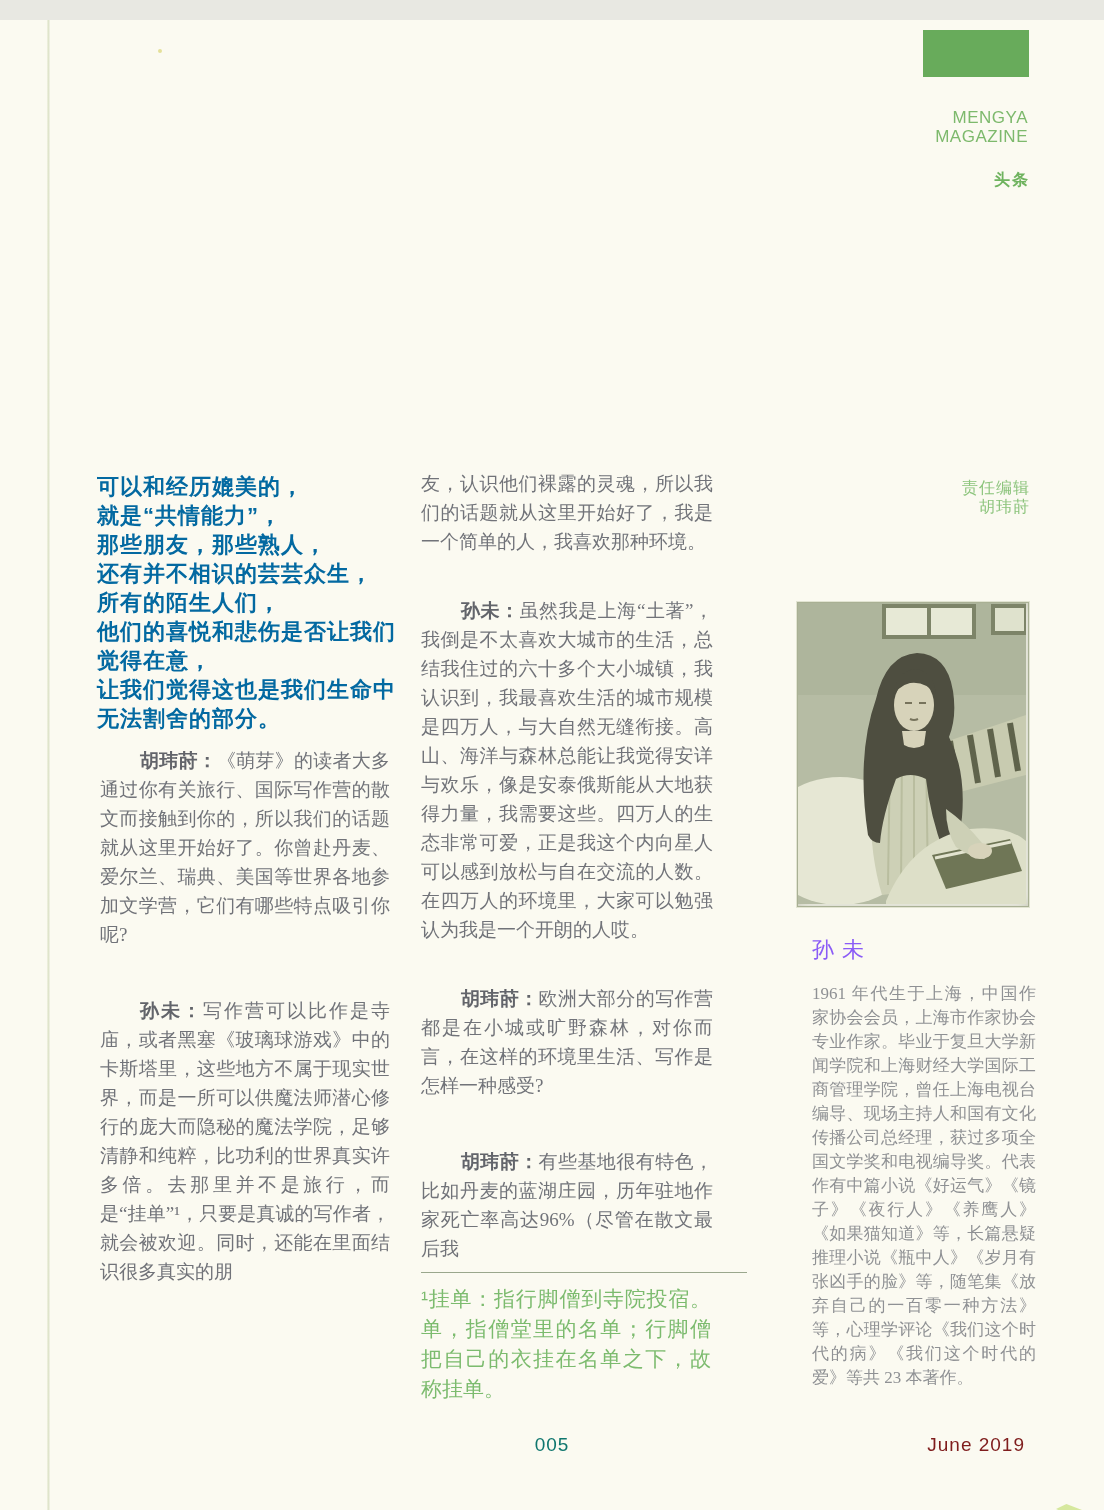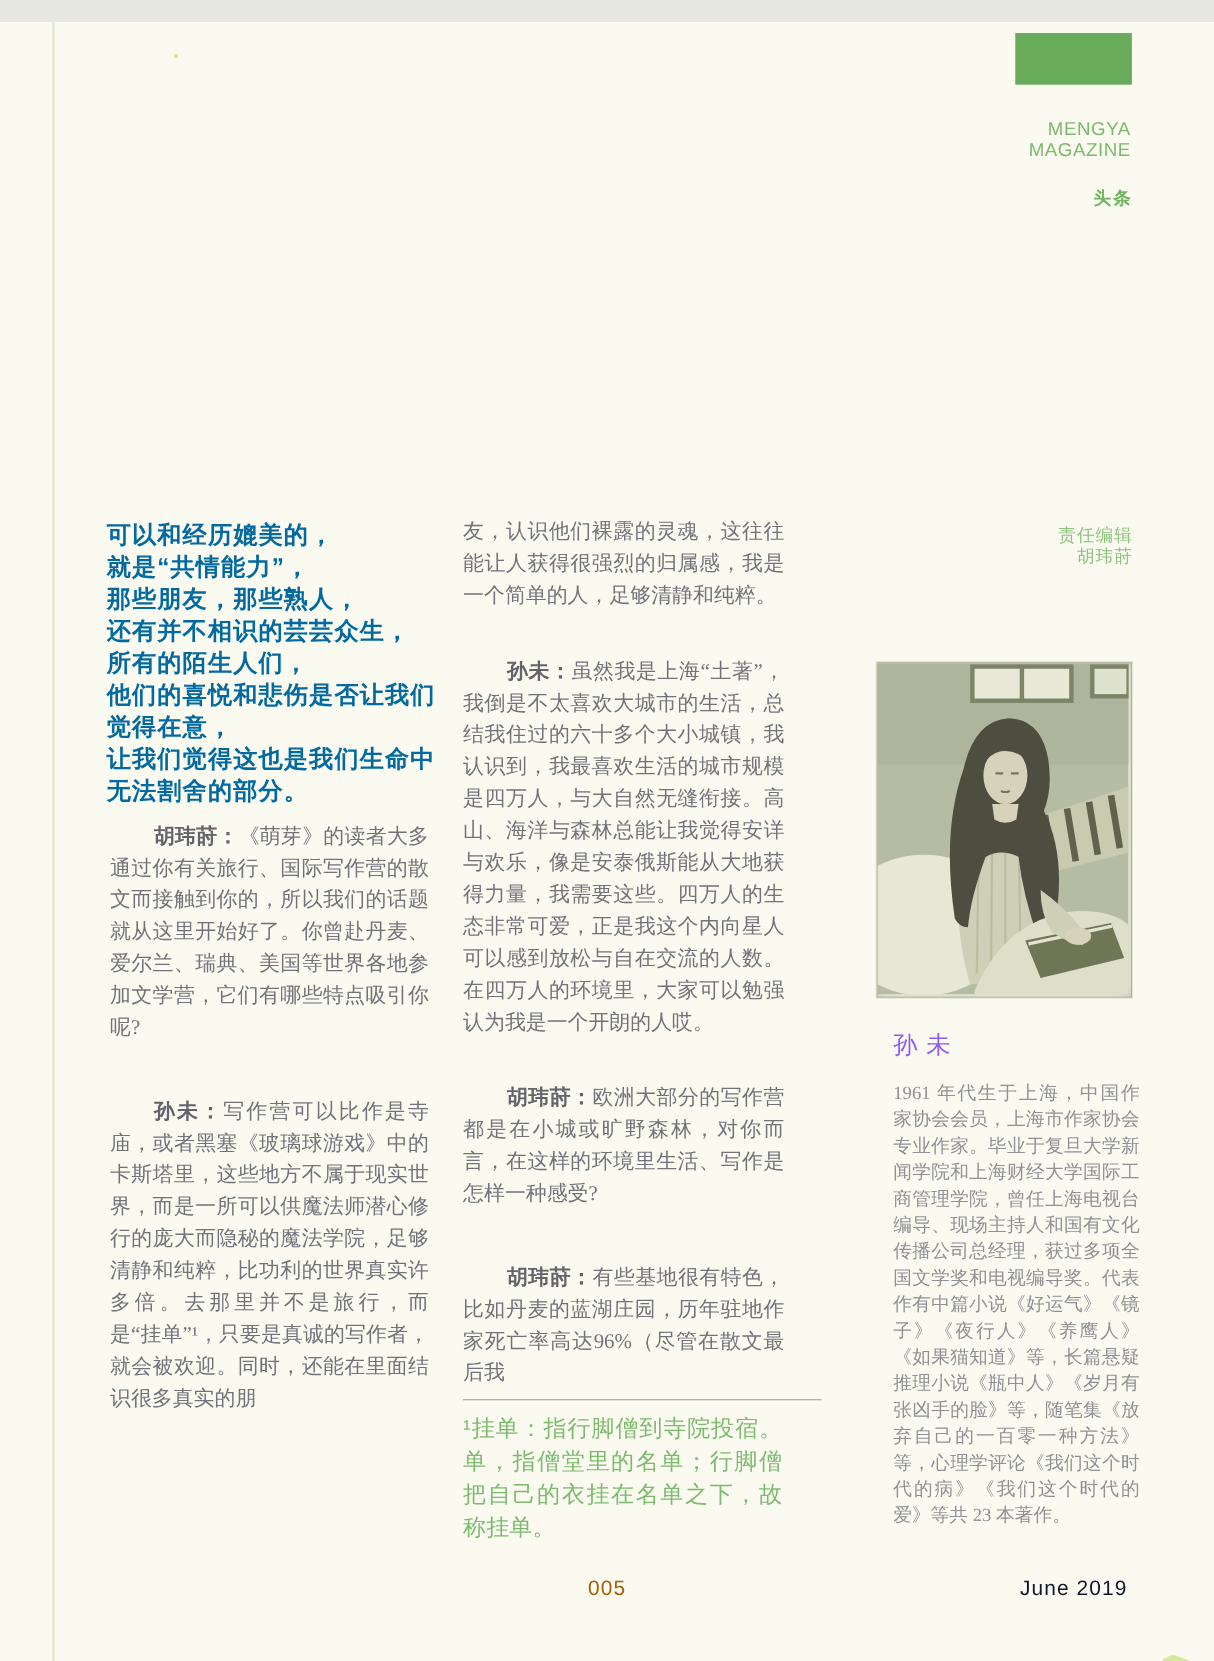--- a/index.html
+++ b/index.html
@@ -75,26 +75,26 @@
     font-family:"Liberation Serif",serif;
   }
   .profile-bio{
     position:absolute;left:812px;top:962px;width:224px;
     color:#8f9194;font-size:17px;line-height:24px;text-align:justify;
     font-family:"Liberation Serif",serif;
   }
   .page-number{
     position:absolute;left:0;top:1414px;width:1104px;text-align:center;
     font-family:"Liberation Sans",sans-serif;
-    color:#a16207;font-size:19px;letter-spacing:1px;
+    color:#0f766e;font-size:19px;letter-spacing:1px;
   }
   .issue-date{
     position:absolute;right:79px;top:1414px;
     font-family:"Liberation Sans",sans-serif;
-    color:#0f172a;font-size:19px;letter-spacing:1px;
+    color:#7f1d1d;font-size:19px;letter-spacing:1px;
   }
   .corner-mark{
     position:absolute;left:1056px;top:1484px;width:26px;height:11px;
     background:#cfe48f;
     clip-path:polygon(0 45%,40% 0,100% 55%,55% 100%,25% 70%);
     opacity:.85;
   }
   .dot-artifact{
     position:absolute;left:158px;top:29px;width:4px;height:4px;
     background:#e4e09a;border-radius:50%;
@@ -133,21 +133,21 @@
     <div>责任编辑</div>
     <div>胡玮莳</div>
   </div>
 
   <div class="col col1">
     <p class="indent"><strong class="speaker">胡玮莳：</strong><span>《萌芽》的读者大多通过你有关旅行、国际写作营的散文而接触到你的，所以我们的话题就从这里开始好了。你曾赴丹麦、爱尔兰、瑞典、美国等世界各地参加文学营，它们有哪些特点吸引你呢?</span></p>
     <p class="indent gap-a"><strong class="speaker">孙未：</strong><span>写作营可以比作是寺庙，或者黑塞《玻璃球游戏》中的卡斯塔里，这些地方不属于现实世界，而是一所可以供魔法师潜心修行的庞大而隐秘的魔法学院，足够清静和纯粹，比功利的世界真实许多倍。去那里并不是旅行，而是“挂单”¹，只要是真诚的写作者，就会被欢迎。同时，还能在里面结识很多真实的朋</span></p>
   </div>
 
   <div class="col col2">
-    <p>友，认识他们裸露的灵魂，这往往能让人获得很强烈的归属感，我是一个简单的人，足够清静和纯粹。</p>
+    <p>友，认识他们裸露的灵魂，所以我们的话题就从这里开始好了，我是一个简单的人，我喜欢那种环境。</p>
     <p class="indent gap-b"><strong class="speaker">孙未：</strong><span>虽然我是上海“土著”，我倒是不太喜欢大城市的生活，总结我住过的六十多个大小城镇，我认识到，我最喜欢生活的城市规模是四万人，与大自然无缝衔接。高山、海洋与森林总能让我觉得安详与欢乐，像是安泰俄斯能从大地获得力量，我需要这些。四万人的生态非常可爱，正是我这个内向星人可以感到放松与自在交流的人数。在四万人的环境里，大家可以勉强认为我是一个开朗的人哎。</span></p>
     <p class="indent gap-b"><strong class="speaker">胡玮莳：</strong><span>欧洲大部分的写作营都是在小城或旷野森林，对你而言，在这样的环境里生活、写作是怎样一种感受?</span></p>
     <p class="indent gap-a"><strong class="speaker">胡玮莳：</strong><span>有些基地很有特色，比如丹麦的蓝湖庄园，历年驻地作家死亡率高达96%（尽管在散文最后我</span></p>
   </div>
 
   <hr class="footnote-divider">
   <div class="footnote">¹挂单：指行脚僧到寺院投宿。单，指僧堂里的名单；行脚僧把自己的衣挂在名单之下，故称挂单。</div>
 
   <div class="photo-frame">
     <svg width="228" height="301" viewBox="0 0 228 301">

